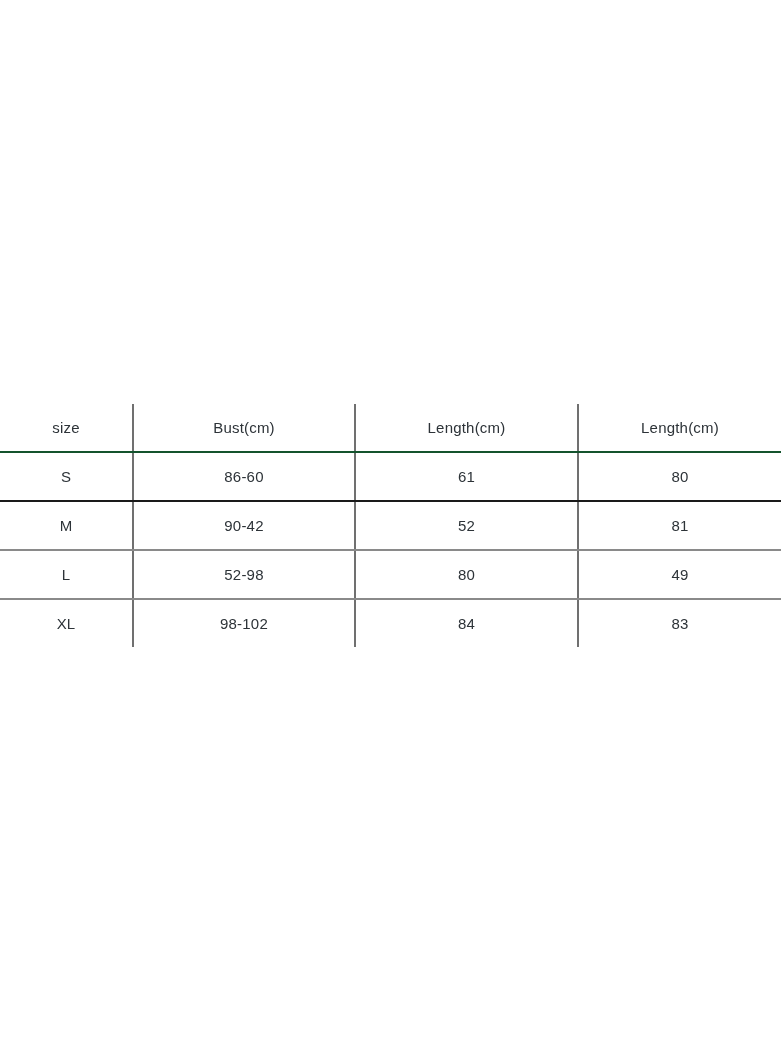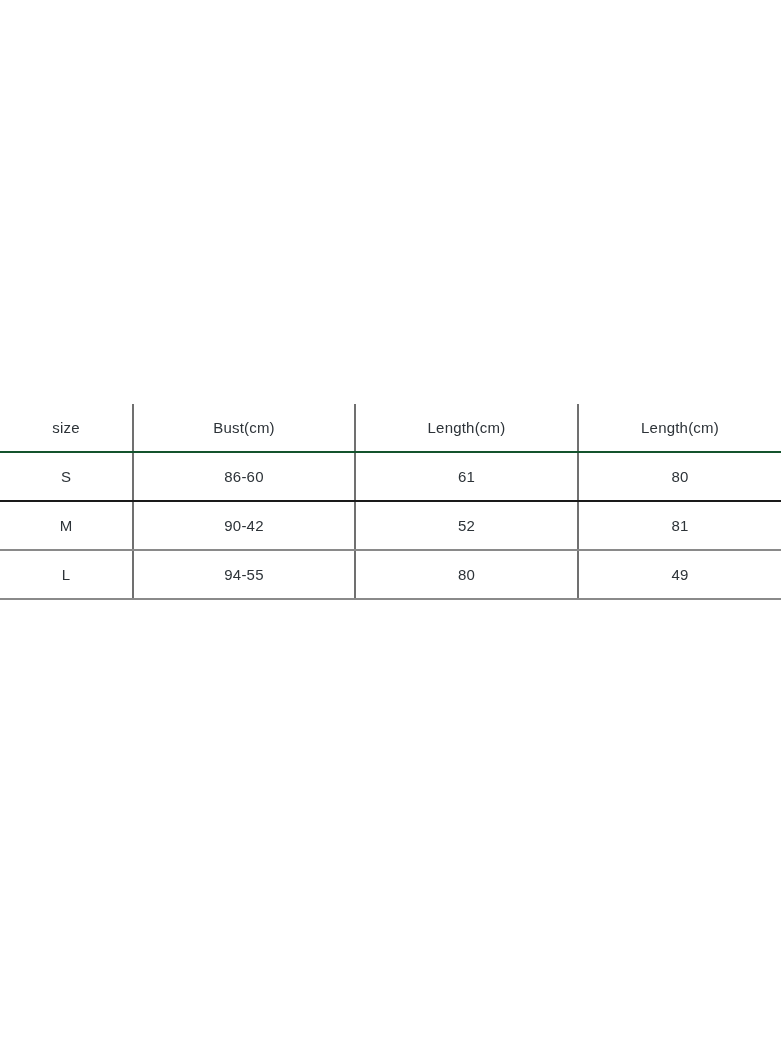--- a/index.html
+++ b/index.html
@@ -105,19 +105,25 @@
         <td>80</td>
       </tr>
       <tr class="row-m">
         <td class="vsep">M</td>
         <td class="vsep">90-42</td>
         <td class="vsep">52</td>
         <td>81</td>
       </tr>
       <tr class="row-l">
         <td class="vsep">L</td>
-        <td class="vsep">94-55</td>
+        <td class="vsep">52-98</td>
         <td class="vsep">80</td>
         <td>49</td>
+      </tr>
+      <tr class="row-xl">
+        <td class="vsep">XL</td>
+        <td class="vsep">98-102</td>
+        <td class="vsep">84</td>
+        <td>83</td>
       </tr>
     </tbody>
   </table>
 </div>
 
 </body></html>

